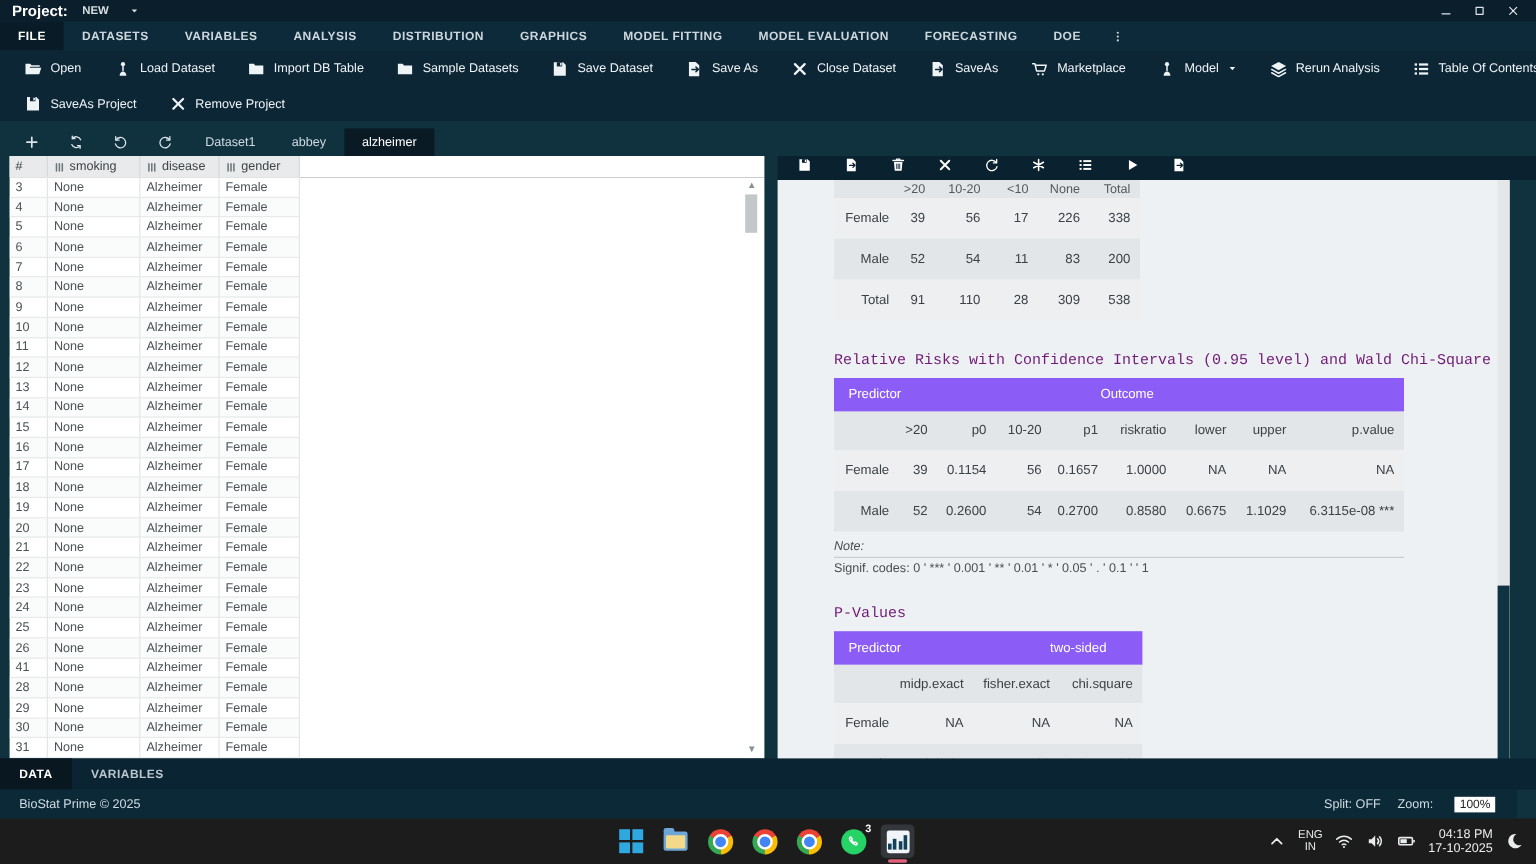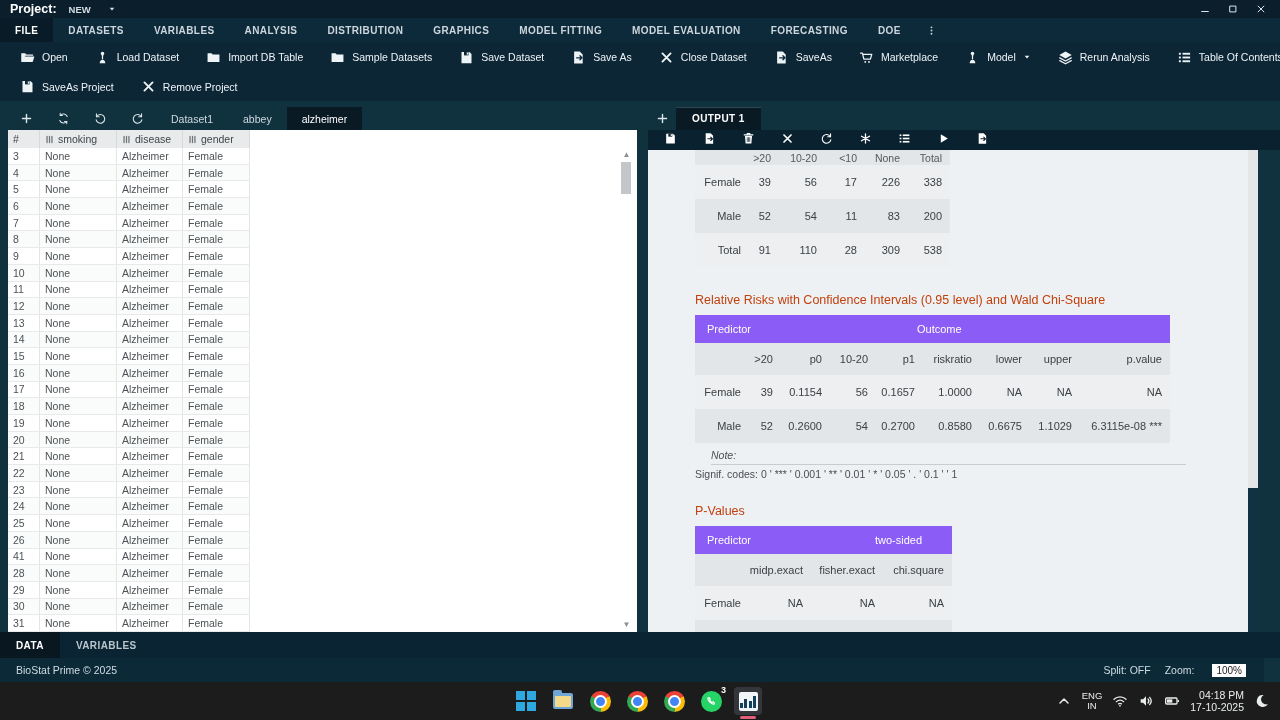--- a/index.html
+++ b/index.html
@@ -67,36 +67,36 @@
   .op-plus{display:flex;align-items:center;justify-content:center;width:28px;color:#dce5ea;cursor:pointer;}
   .op-plus .ic{width:13px;height:13px;}
   .op-tab{display:flex;align-items:center;padding:0 16px;font-size:10px;font-weight:bold;letter-spacing:.4px;color:#fff;cursor:pointer;}
   .op-tab.active{background:#0a1a25;box-shadow:inset 0 1px 0 #2c4354;}
   .op-toolbar{position:absolute;left:648px;top:130px;width:632px;height:20px;background:#0a2230;
               display:flex;align-items:center;gap:26px;padding-left:16px;box-sizing:border-box;}
   .op-toolbar .ic{--cut:#0a2230;width:13px;height:13px;color:#fff;cursor:pointer;}
   .op-content{position:absolute;left:648px;top:150px;width:610px;height:506px;background:#eef1f4;
               overflow:hidden;color:#3c4145;padding-left:47px;box-sizing:border-box;}
   
-  .ot-title{font-size:12.5px;color:#c2410c;margin:26px 0 8px 0;}
+  .ot-title{font-size:12.5px;color:#701a75;margin:26px 0 8px 0;font-family:Liberation Mono, monospace;}
   .dark-head{background:#8b5cf6;color:#fff;font-size:11px;height:28px;display:grid;align-items:center;}
   .dark-head span{padding-left:12px;}
   .g-ct{display:grid;grid-template-columns:46px 30px 46px 40px 43px 42px;width:255px;box-sizing:border-box;}
   .g-rr{display:grid;grid-template-columns:46px 32px 49px 46px 47px 57px 50px 50px 90px;width:475px;box-sizing:border-box;}
   .g-pv{display:grid;grid-template-columns:46px 62px 72px 69px;width:257px;box-sizing:border-box;}
   .ot-sub{background:#e3e6e8;height:32px;}
   .ot-row{height:34px;}
   .ot-row.alt{background:#e3e6e8;}
   .ot-row.lt{background:#edeff1;}
   .ot-sub>div,.ot-row>div{display:flex;align-items:center;justify-content:flex-end;font-size:11px;white-space:nowrap;}
   .ct-head{height:15px;background:#e3e6e8;overflow:hidden;}
   .ct-head>div{display:flex;align-items:flex-end;justify-content:flex-end;font-size:10.5px;color:#55595c;padding-bottom:1px;white-space:nowrap;}
   .rr-head{grid-template-columns:210px 1fr;width:475px;}
   .pv-head{grid-template-columns:168px 1fr;width:257px;}
-  .ot-note{font-size:10.5px;font-style:italic;color:#4a4e52;width:475px;border-bottom:1px solid #c9ccce;padding:6px 0 3px 0;margin-left:16px;}
+  .ot-note{font-size:10.5px;font-style:italic;color:#4a4e52;width:475px;border-bottom:1px solid #c9ccce;padding:6px 0 3px 0;}
   .ot-signif{font-size:10.5px;color:#4a4e52;padding-top:3px;}
   
   .op-scroll{position:absolute;left:1248px;top:150px;width:10px;height:506px;background:#e4e6e7;}
   .op-thumb{position:absolute;left:0;top:338px;width:10px;height:162px;background:#103344;cursor:grab;}
   
   .taskbar{position:absolute;left:0;top:682px;width:1280px;height:38px;background:#1c1c1c;display:flex;align-items:center;}
   .tk-center{position:absolute;left:512px;top:0;height:38px;display:flex;align-items:center;gap:9px;}
   .tk-item{width:28px;height:28px;display:flex;align-items:center;justify-content:center;position:relative;cursor:pointer;}
   .win-logo{width:20px;height:20px;display:grid;grid-template-columns:1fr 1fr;grid-template-rows:1fr 1fr;gap:2px;}
   .win-logo div{background:#2fa8e0;}
@@ -517,28 +517,20 @@
         <div class="dp-cell">Alzheimer</div>
         <div class="dp-cell">Female</div>
       </div>
     </div>
   <div class="dp-scroll">
     <div class="sc-arrow" style="top:0;">▲</div>
     <div class="dp-thumb"></div>
     <div class="sc-arrow" style="bottom:0;">▼</div>
   </div>
 
-  <div class="op-tabbar">
-    <span class="op-plus">
-      <svg class="ic" viewBox="0 0 24 24">
-          <path d="M12 4.5v15M4.5 12h15" stroke-width="2.6"></path>
-        </svg>
-    </span>
-    <span class="op-tab active">OUTPUT 1</span>
-  </div>
   <div class="op-toolbar">
       <span><svg class="ic " viewBox="0 0 24 24">
           <path fill="currentColor" stroke="none" d="M4 3h12.5L20 6.5V21H4z"></path>
           <rect x="8" y="3" width="7.2" height="5.6" fill="var(--cut,#0c2636)" stroke="none"></rect>
           <rect x="12.4" y="4" width="2.1" height="3.4" fill="currentColor" stroke="none"></rect>
         </svg></span>
       <span><svg class="ic " viewBox="0 0 24 24">
           <path fill="currentColor" stroke="none" d="M5 2.5h9L18.7 7v14.5H5z"></path>
           <path d="M9 12.5h8.5m0 0-3.2-3.2m3.2 3.2-3.2 3.2" stroke="var(--cut,#0c2636)" stroke-width="2"></path>
         </svg></span>

